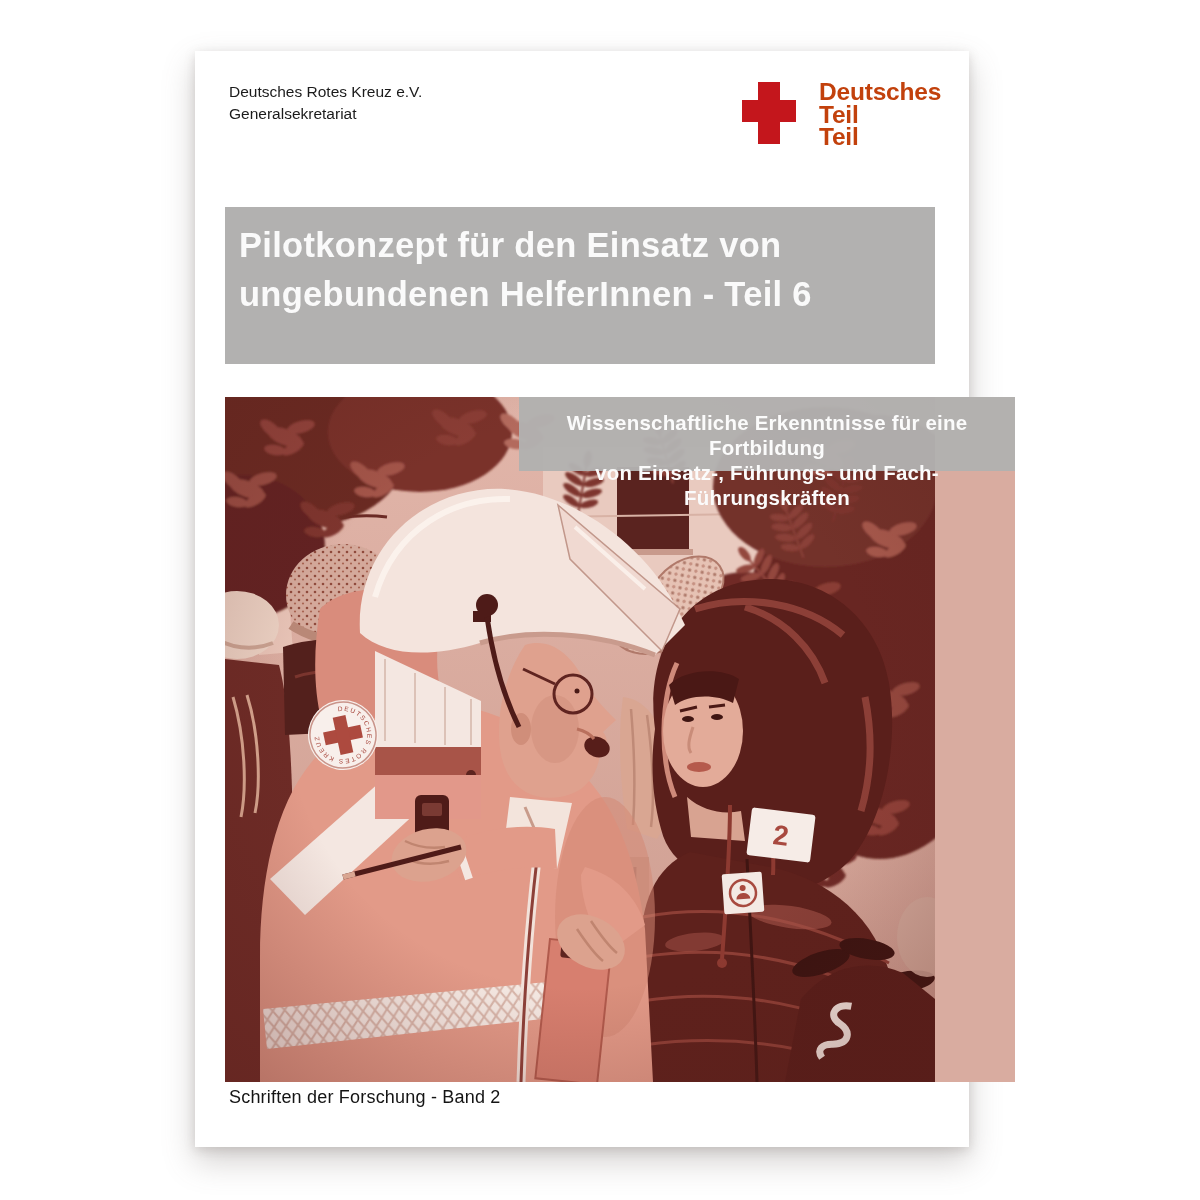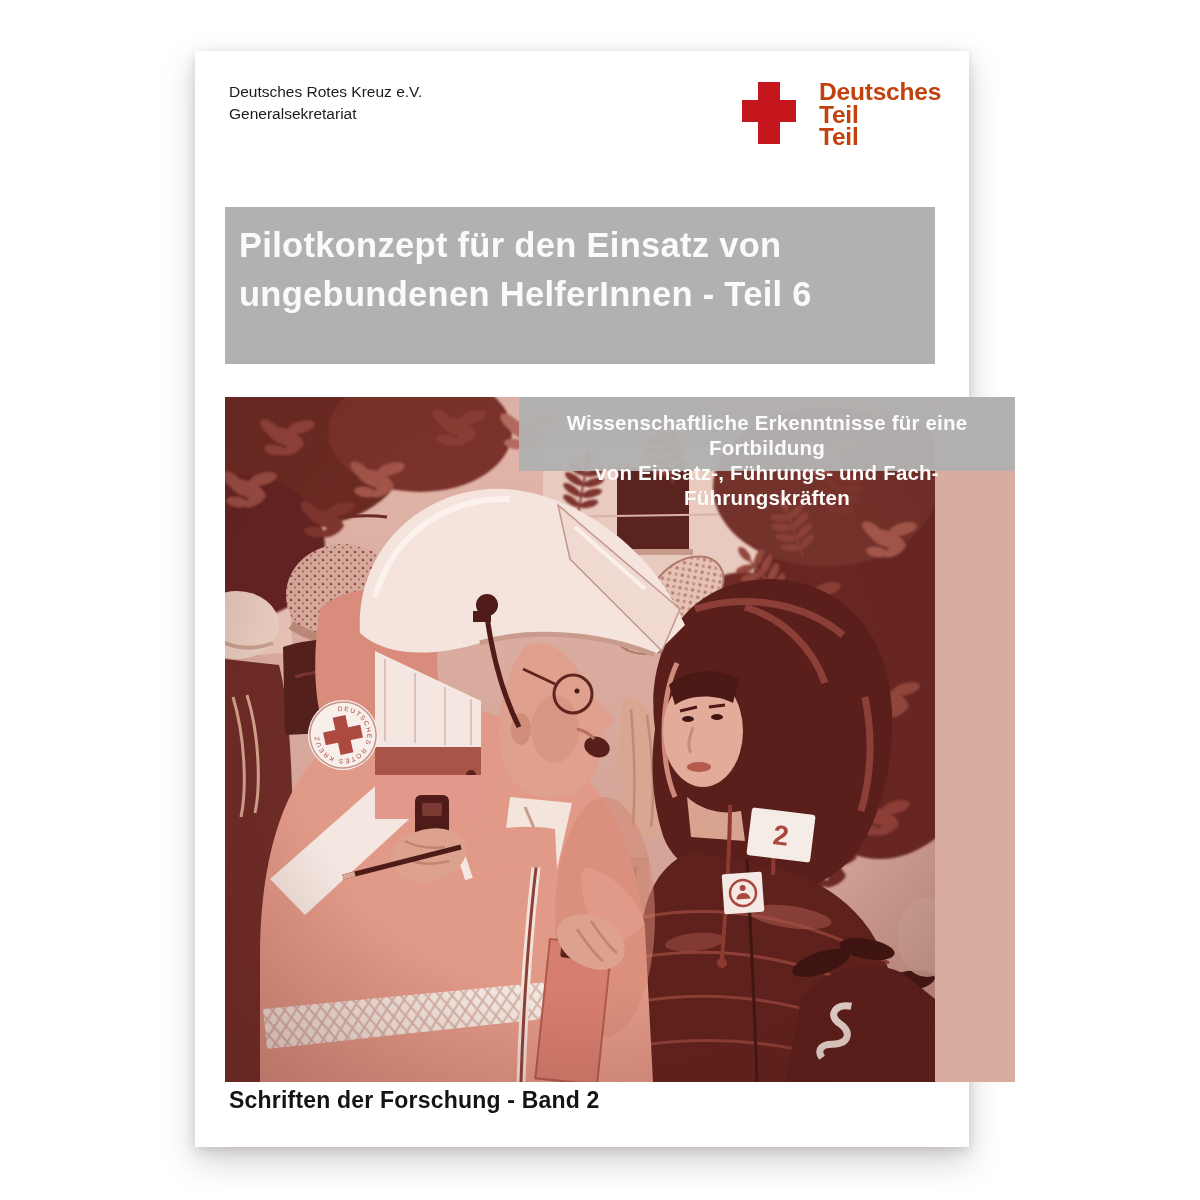--- a/index.html
+++ b/index.html
@@ -16,21 +16,21 @@
   .title-banner{position:absolute;left:30px;top:156px;width:710px;height:157px;background:#b2b1b0;
                 box-sizing:border-box;padding:14px 0 0 14px;color:#fafafa;font-weight:bold;
                 font-size:34.5px;line-height:49px;letter-spacing:.3px;}
   
   .photo{position:absolute;left:30px;top:346px;width:790px;height:685px;overflow:hidden;background:#d9aca0;}
   .photo svg{display:block;width:710px;height:685px;}
   .photo-banner{position:absolute;top:0;right:0;width:496px;height:74px;background:rgba(178,177,176,.97);
                 box-sizing:border-box;padding-top:13px;text-align:center;color:#fbfbfb;
                 font-weight:bold;font-size:20.5px;line-height:25px;letter-spacing:.2px;}
   
-  .series{position:absolute;left:34px;top:1036px;font-size:23px;font-weight:bold;color:#141414;
+  .series{position:absolute;left:34px;top:1036px;font-size:18px;font-weight:normal;color:#141414;
           letter-spacing:.2px;}
 </style>
 </head>
 <body>
 
 <div class="stage">
   <div class="page">
 
     <div class="org">
       <div>Deutsches Rotes Kreuz e.V.</div>

